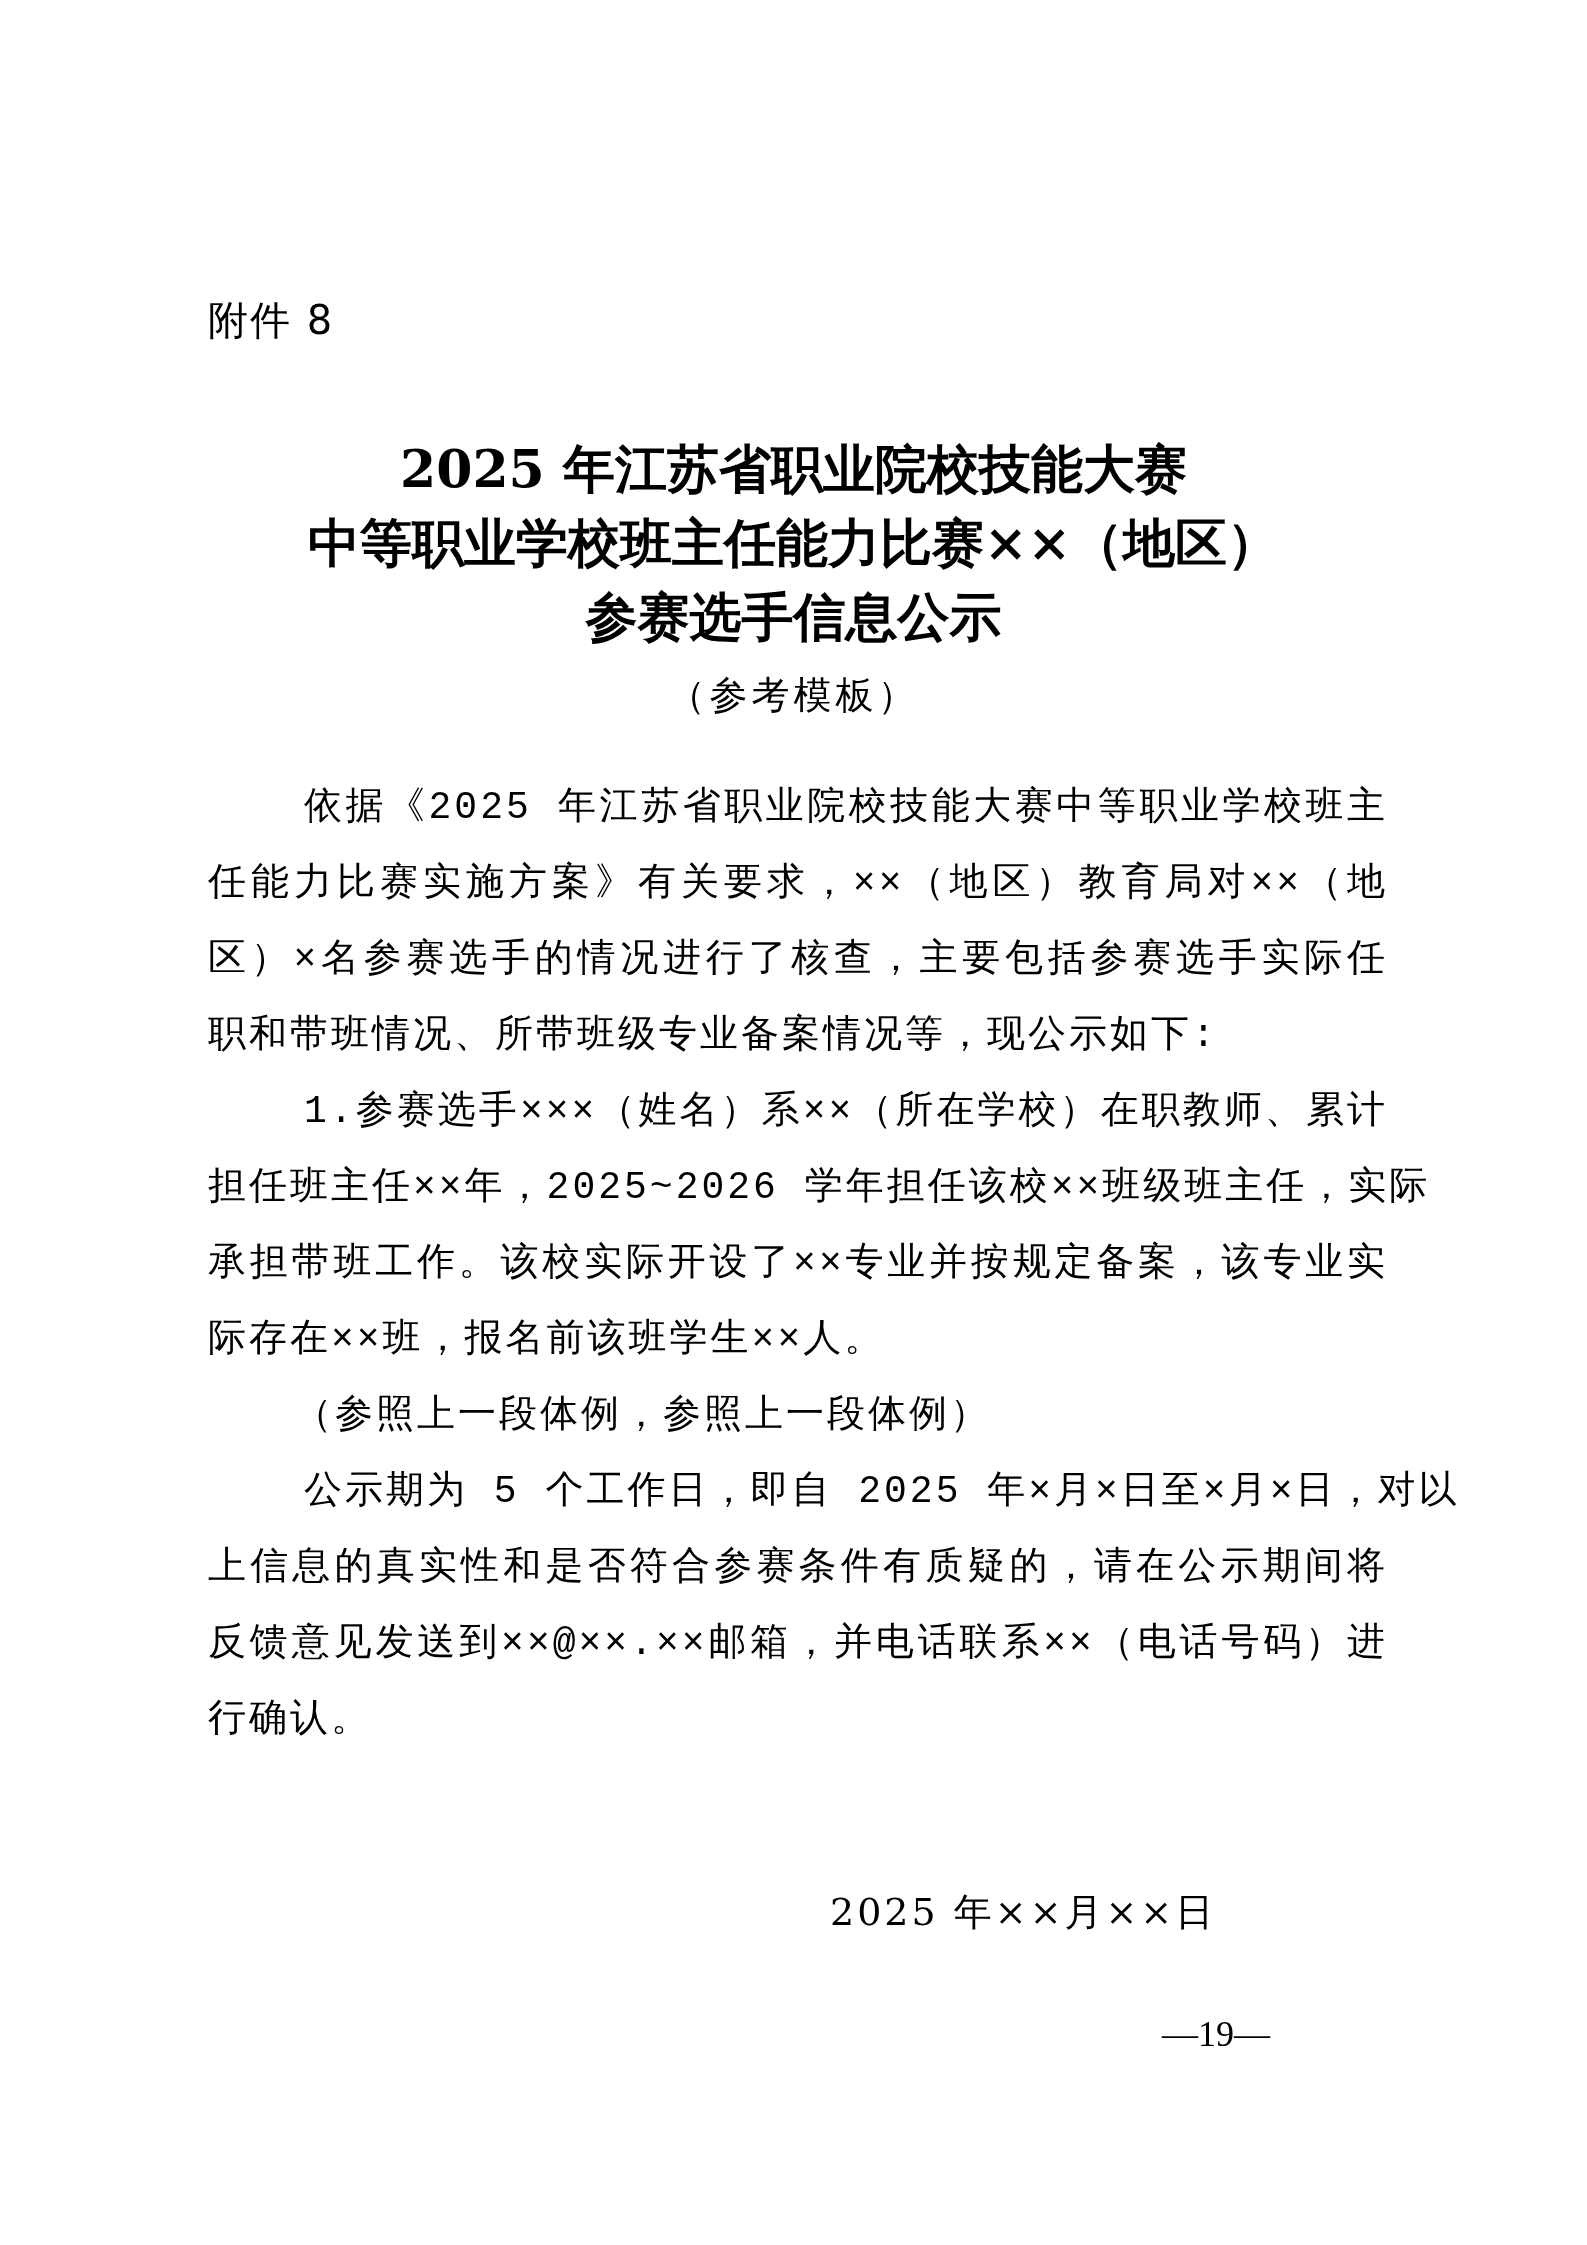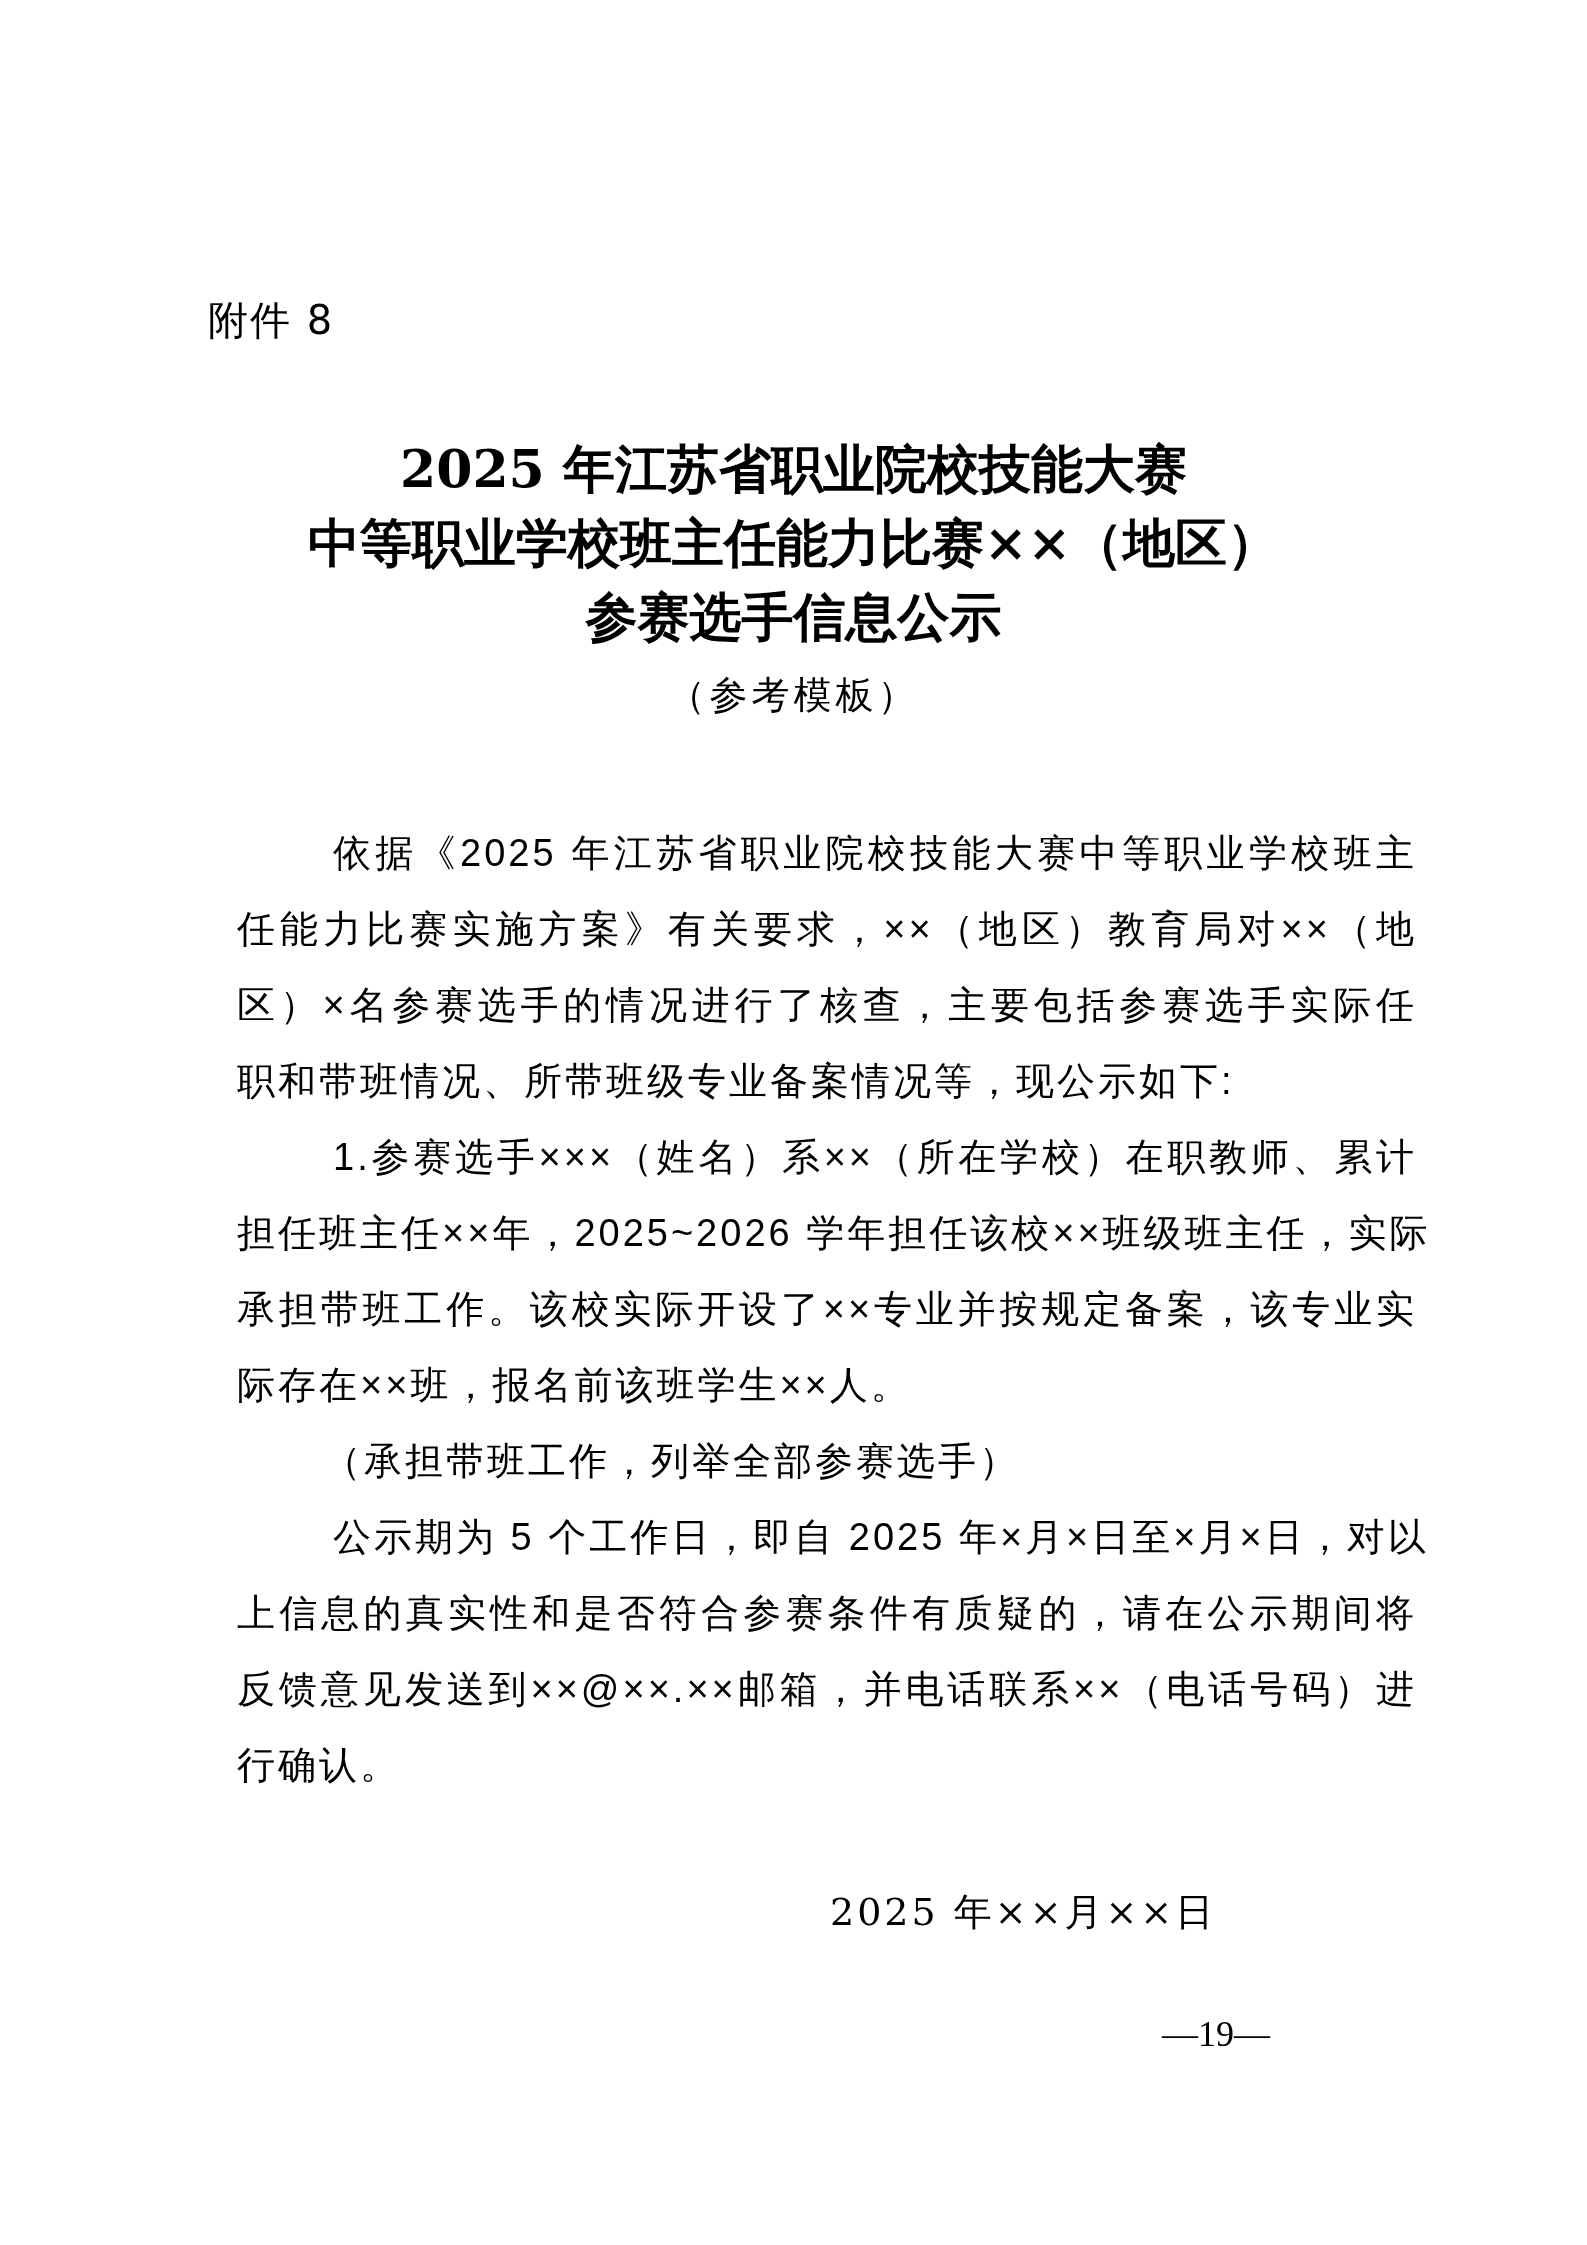--- a/index.html
+++ b/index.html
@@ -47,27 +47,26 @@
     .title-sub {
       margin-top: 17px;
       font-size: 38px;
       line-height: 48px;
       letter-spacing: 4px;
       font-family: "DejaVu Serif", "Liberation Serif", serif;
     }
     .body-block {
       position: absolute;
       left: 208px;
-      top: 815px;
+      top: 770px;
       width: 1180px;
       font-size: 38px;
       line-height: 76px;
-      font-family: Liberation Sans, sans-serif;
+      font-family: Liberation Mono, monospace;
       letter-spacing: 3px;
-      margin-left: 29px;
     }
     .line {
       display: block;
       white-space: nowrap;
       text-align: justify;
       text-align-last: justify;
     }
     .line.last {
       text-align-last: left;
     }
@@ -116,21 +115,21 @@
       <span class="line">区）×名参赛选手的情况进行了核查，主要包括参赛选手实际任</span>
       <span class="line last">职和带班情况、所带班级专业备案情况等，现公示如下:</span>
     </div>
     <div class="paragraph">
       <span class="line indent">1.参赛选手×××（姓名）系××（所在学校）在职教师、累计</span>
       <span class="line">担任班主任××年，2025~2026 学年担任该校××班级班主任，实际</span>
       <span class="line">承担带班工作。该校实际开设了××专业并按规定备案，该专业实</span>
       <span class="line last">际存在××班，报名前该班学生××人。</span>
     </div>
     <div class="paragraph">
-      <span class="line indent last" style="padding-left:86px;">（承担带班工作，列举全部参赛选手）</span>
+      <span class="line indent last" style="padding-left:86px;">（参照上一段体例，参照上一段体例）</span>
     </div>
     <div class="paragraph">
       <span class="line indent">公示期为 5 个工作日，即自 2025 年×月×日至×月×日，对以</span>
       <span class="line">上信息的真实性和是否符合参赛条件有质疑的，请在公示期间将</span>
       <span class="line">反馈意见发送到××@××.××邮箱，并电话联系××（电话号码）进</span>
       <span class="line last">行确认。</span>
     </div>
   </div>
 
   <div class="signature sig-date">2025 年××月××日</div>

